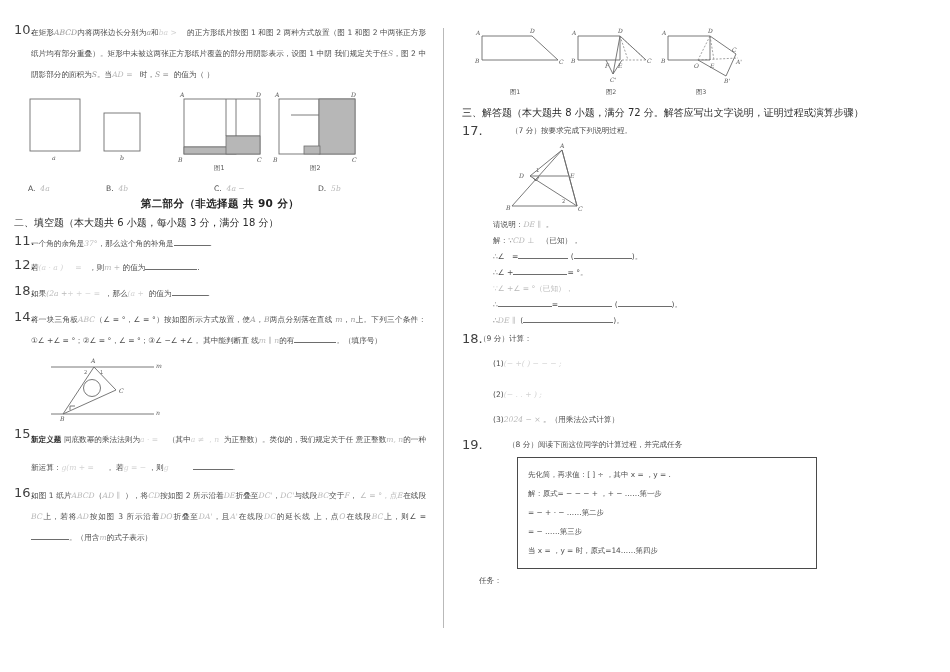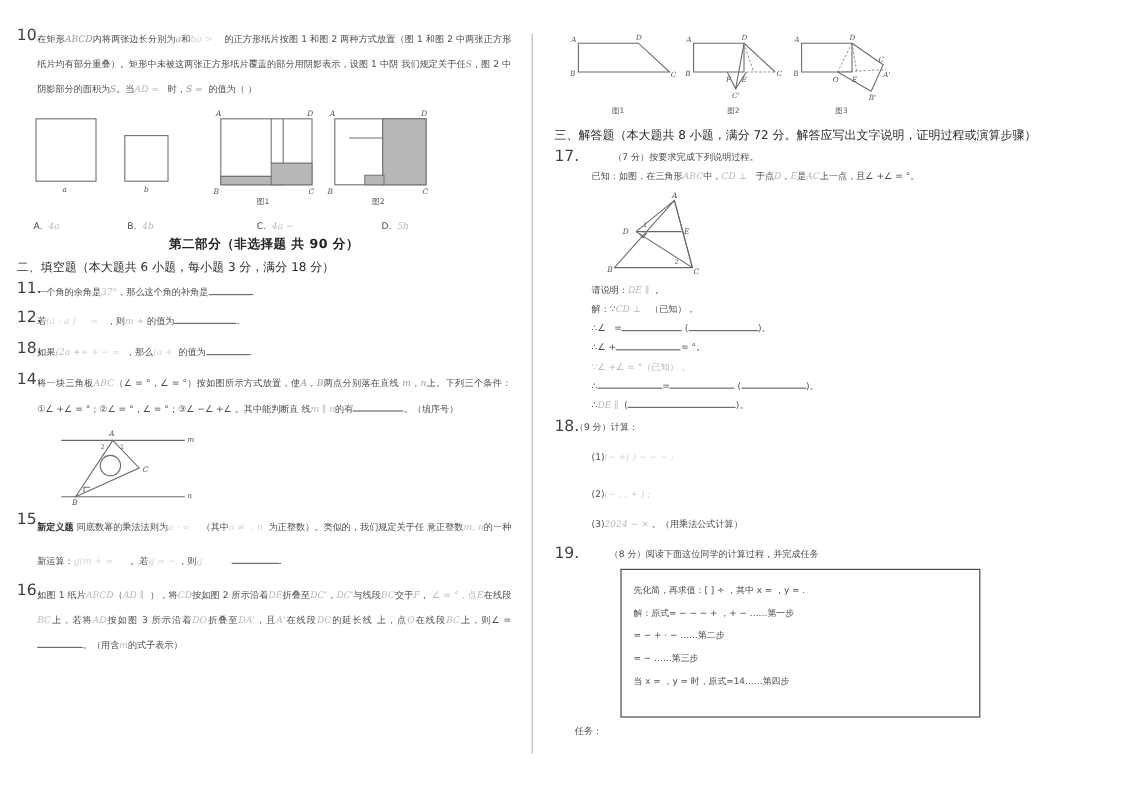--- a/index.html
+++ b/index.html
@@ -35,21 +35,21 @@
   .ch-a{width:78px;}
   .ch-b{width:108px;}
   .ch-c{width:104px;}
   .ch-d{width:80px;}
 
   
   .figrow{position:relative;}
   svg{display:block;}
 
   
-  .readbox{border:1px solid #4a4a4a;margin:4px 0 0 55px;width:300px;padding:7px 10px 20px 10px;box-sizing:border-box;}
+  .readbox{border:1px solid #4a4a4a;margin:4px 0 0 55px;width:300px;padding:7px 10px 8px 10px;box-sizing:border-box;}
   .readline{font-size:7.4px;line-height:19px;color:#4d4d4d;white-space:nowrap;}
 </style>
 </head>
 <body>
 
 <div class="page">
 
   <div class="divider"></div>
 
   <div class="col col-left">
@@ -260,23 +260,20 @@
       </svg>
     </div>
 
     <div class="secthead" style="margin-top:4px;">三、解答题（本大题共 8 小题，满分 72 分。解答应写出文字说明，证明过程或演算步骤）</div>
 
     <div class="q" style="margin-top:2px;gap:32px;">
       <div class="qnum">17.</div>
       <div class="qbody" style="line-height:15px;">（7 分）按要求完成下列说明过程。</div>
     </div>
 
-    <div class="qbody" style="padding-left:31px;line-height:17px;">
-      <span>已知：如图，在三角形</span><span class="ital faint">ABC</span><span>中，</span><span class="ital faint">CD ⊥</span>&nbsp;&nbsp;&nbsp;<span>于点</span><span class="ital faint">D</span><span>，</span><span class="ital faint">E</span><span>是</span><span class="ital faint">AC</span><span>上一点，且∠  +∠  =      °。</span>
-    </div>
 
     <div style="padding-left:30px;margin-top:2px;">
       <svg width="130" height="76" viewBox="0 0 130 76">
         <g stroke="#6a6a6a" fill="none" stroke-width="0.9">
           <path d="M70 10 L20 66 L85 66 Z"></path>
           <path d="M70 10 L85 66"></path>
           <path d="M38 36 L70 10"></path>
           <path d="M38 36 L85 66"></path>
           <path d="M38 36 L76 36"></path>
           <path d="M41 38 L44 41 L47 37"></path>

